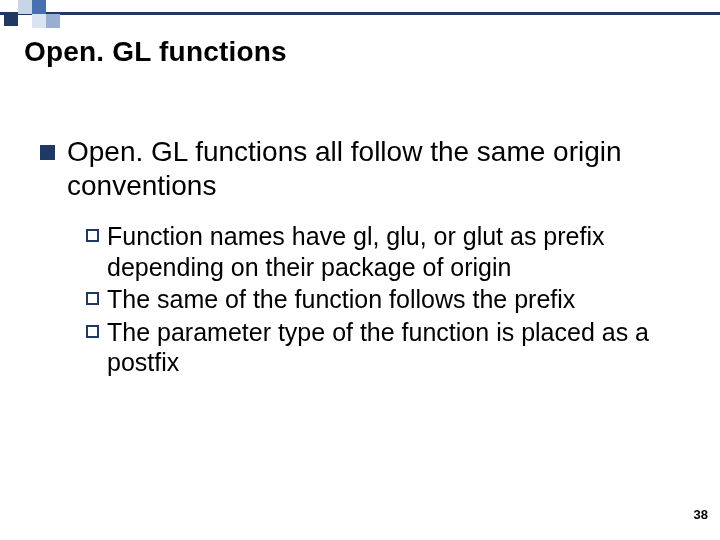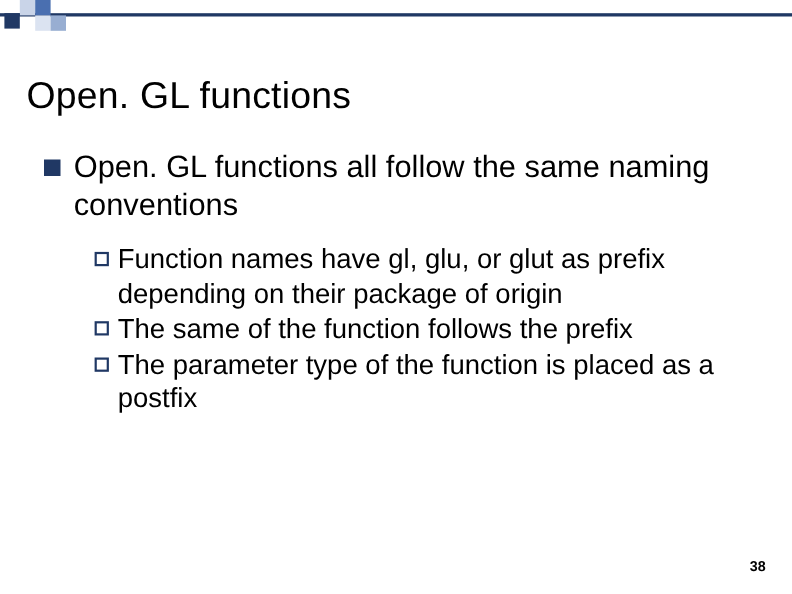--- a/index.html
+++ b/index.html
@@ -9,55 +9,55 @@
   .decoration { position: absolute; top: 0; left: 0; width: 720px; height: 36px; }
   .deco-line { position: absolute; left: 0; top: 12px; width: 720px; height: 3px; background: #203864; }
 
   .sq { position: absolute; }
   .sq-a { left: 18px; top: 0;  width: 14px; height: 14px; background: #c9d4e8; }
   .sq-b { left: 32px; top: 0;  width: 14px; height: 14px; background: #4a6fb0; }
   .sq-c { left: 4px;  top: 12px; width: 14px; height: 14px; background: #203864; }
   .sq-d { left: 32px; top: 14px; width: 14px; height: 14px; background: #dbe3f1; }
   .sq-e { left: 46px; top: 14px; width: 14px; height: 14px; background: #98aed2; }
 
-  .title { position: absolute; left: 24px; top: 68px; font-size: 34px; font-weight: 400; letter-spacing: 0.2px; }
+  .title { position: absolute; left: 24px; top: 36px; font-size: 28px; font-weight: 700; letter-spacing: 0.2px; }
 
   .content { position: absolute; left: 40px; top: 135px; width: 640px; }
 
   .lvl1 { display: flex; align-items: flex-start; font-size: 28px; line-height: 1.2; margin-bottom: 6px; }
   .lvl1 .bullet { width: 15px; height: 15px; background: #203864; flex: 0 0 15px; margin-top: 10px; margin-right: 12px; }
   .lvl1 .text { flex: 1; }
 
   .sub { margin-left: 46px; margin-top: 19px; }
   .lvl2 { display: flex; align-items: flex-start; font-size: 25px; line-height: 1.22; margin-bottom: 2px; }
   .lvl2 .bullet { width: 13px; height: 13px; border: 2px solid #203864; background: transparent; flex: 0 0 13px; margin-top: 8px; margin-right: 8px; }
   .lvl2 .text { flex: 1; }
 
-  .page-number { position: absolute; right: 24px; bottom: 18px; font-size: 13px; font-weight: 700; }
+  .page-number { position: absolute; right: 12px; bottom: 18px; font-size: 13px; font-weight: 700; }
 </style>
 </head>
 <body>
 
 <div class="slide">
 
   <div class="decoration">
     <div class="deco-line"></div>
     <div class="sq sq-a"></div>
     <div class="sq sq-b"></div>
     <div class="sq sq-c"></div>
     <div class="sq sq-d"></div>
     <div class="sq sq-e"></div>
   </div>
 
   <div class="title">Open. GL functions</div>
 
   <div class="content">
     <div class="lvl1">
       <div class="bullet"></div>
-      <div class="text">Open. GL functions all follow the same naming conventions</div>
+      <div class="text">Open. GL functions all follow the same origin conventions</div>
     </div>
     <div class="sub">
       <div class="lvl2">
         <div class="bullet"></div>
         <div class="text"><span>Function</span><span> names have gl, glu, or glut as prefix depending on their package of origin</span></div>
       </div>
       <div class="lvl2">
         <div class="bullet"></div>
         <div class="text"><span>The</span><span> same of the function follows the prefix</span></div>
       </div>

